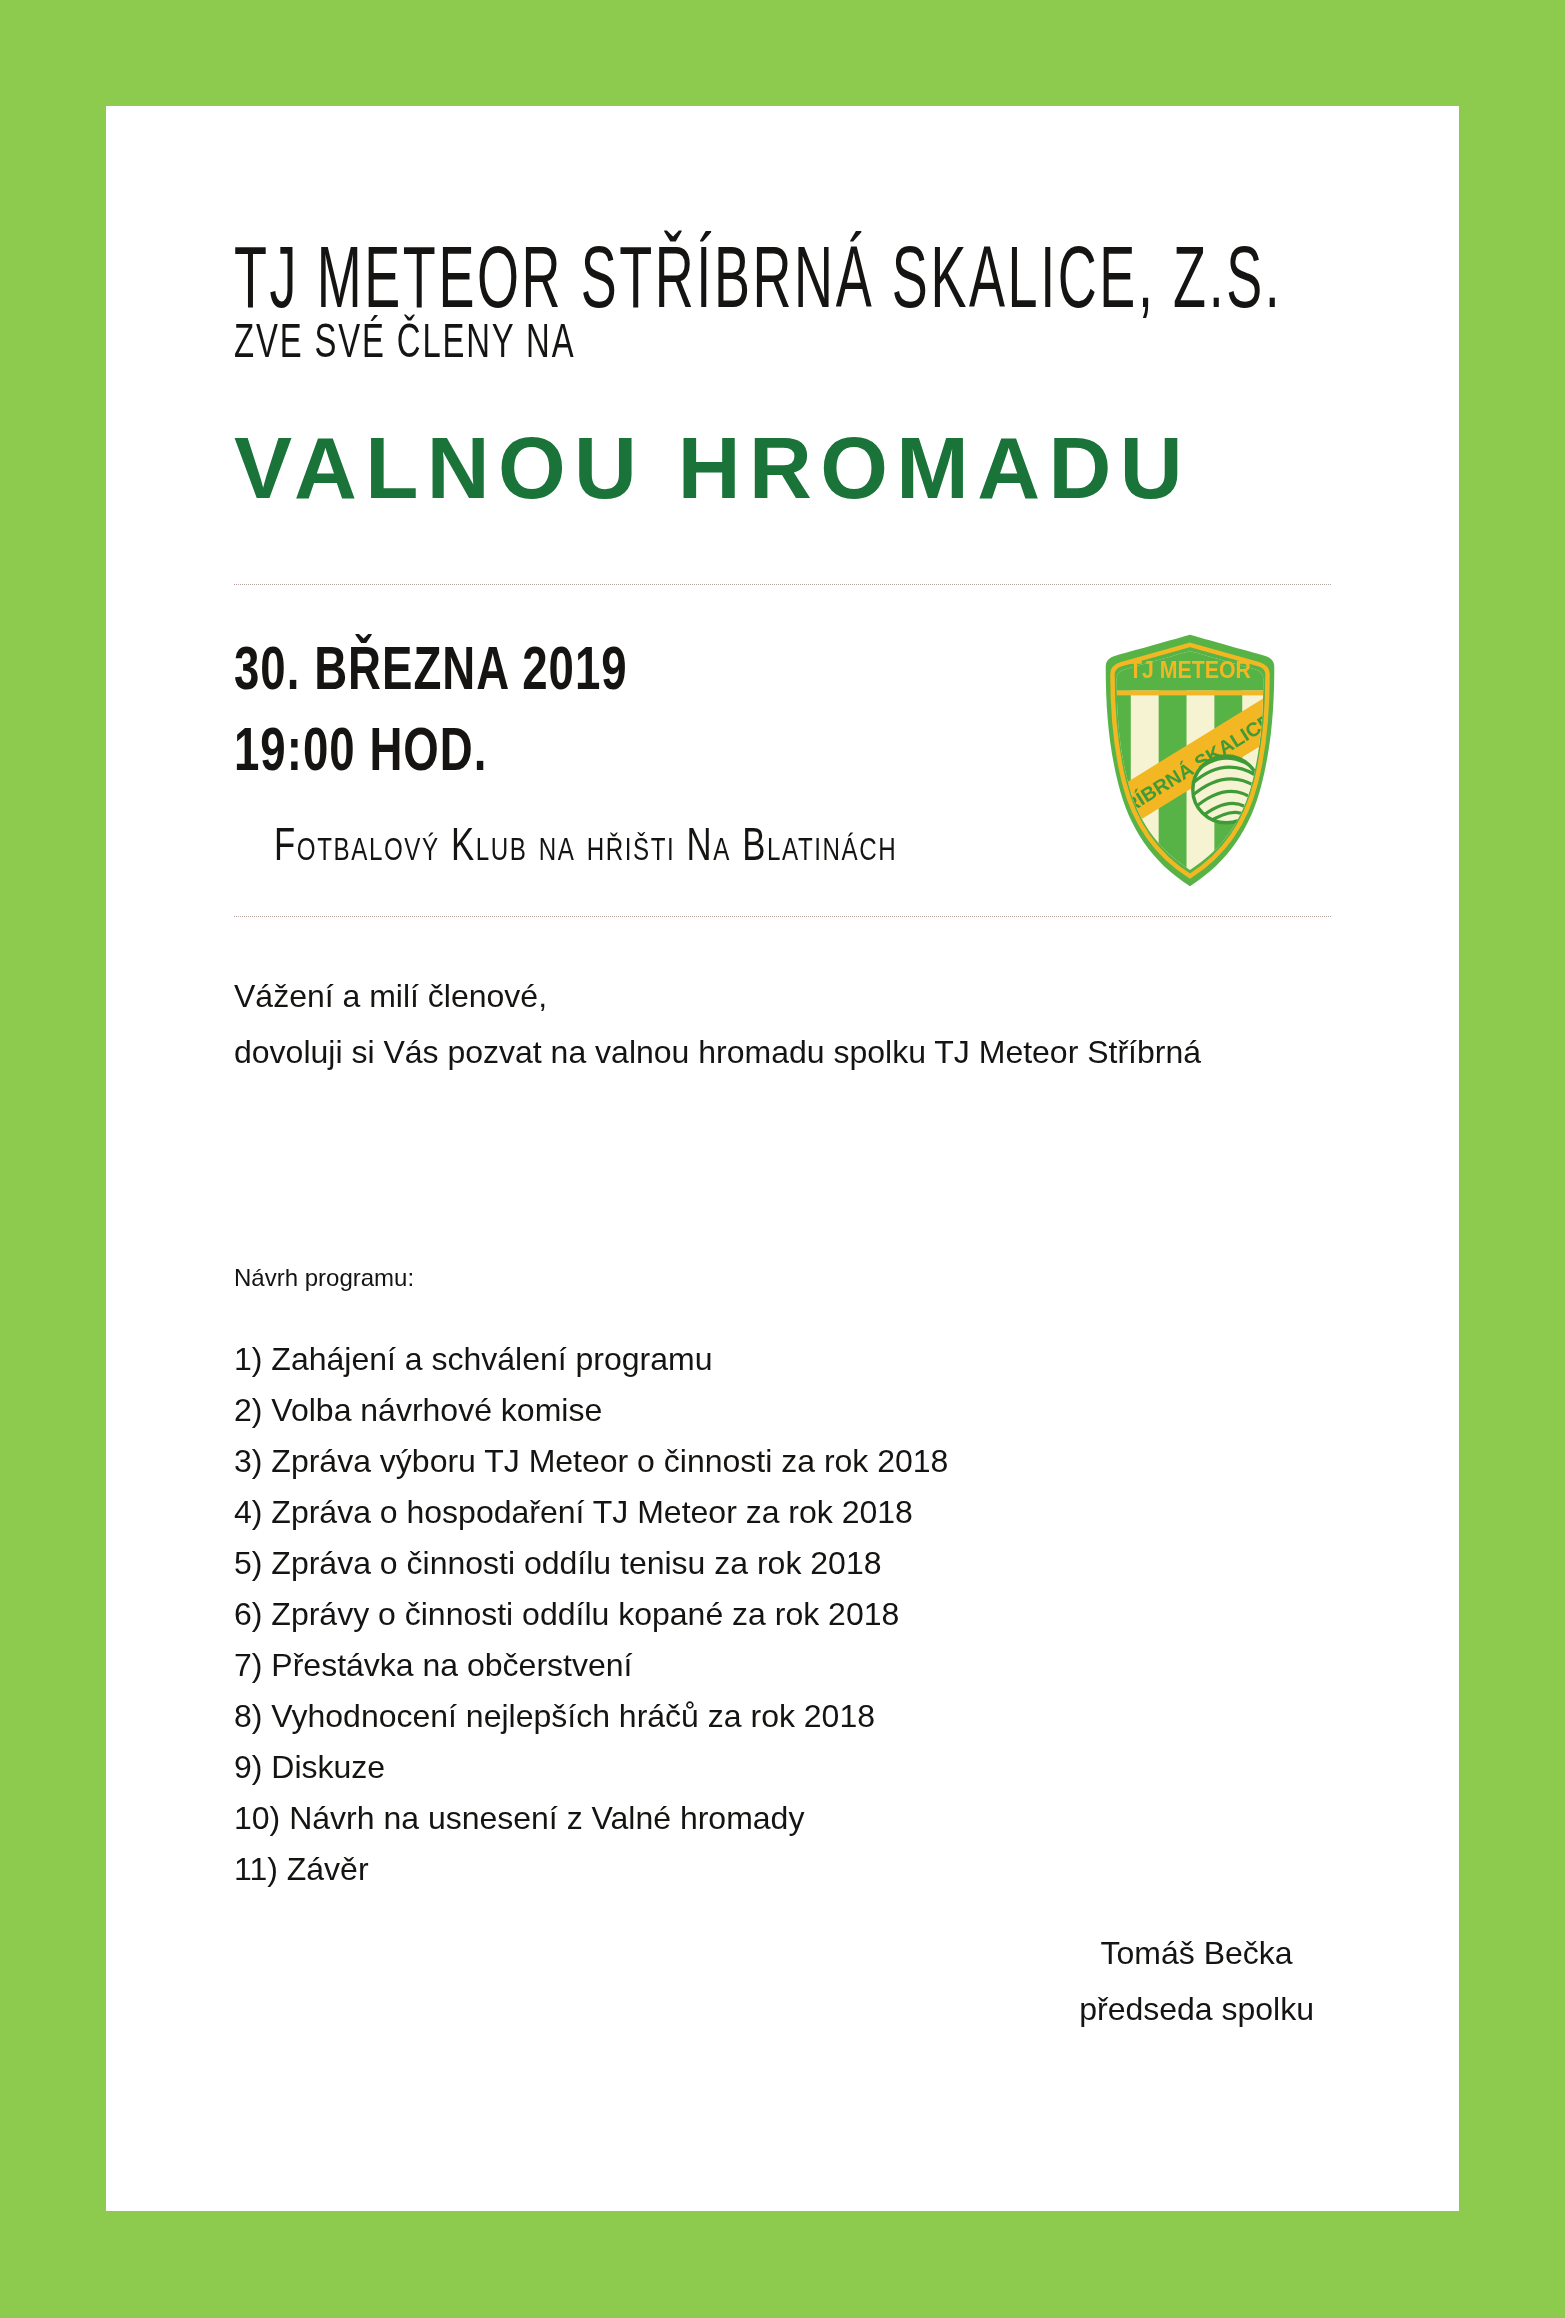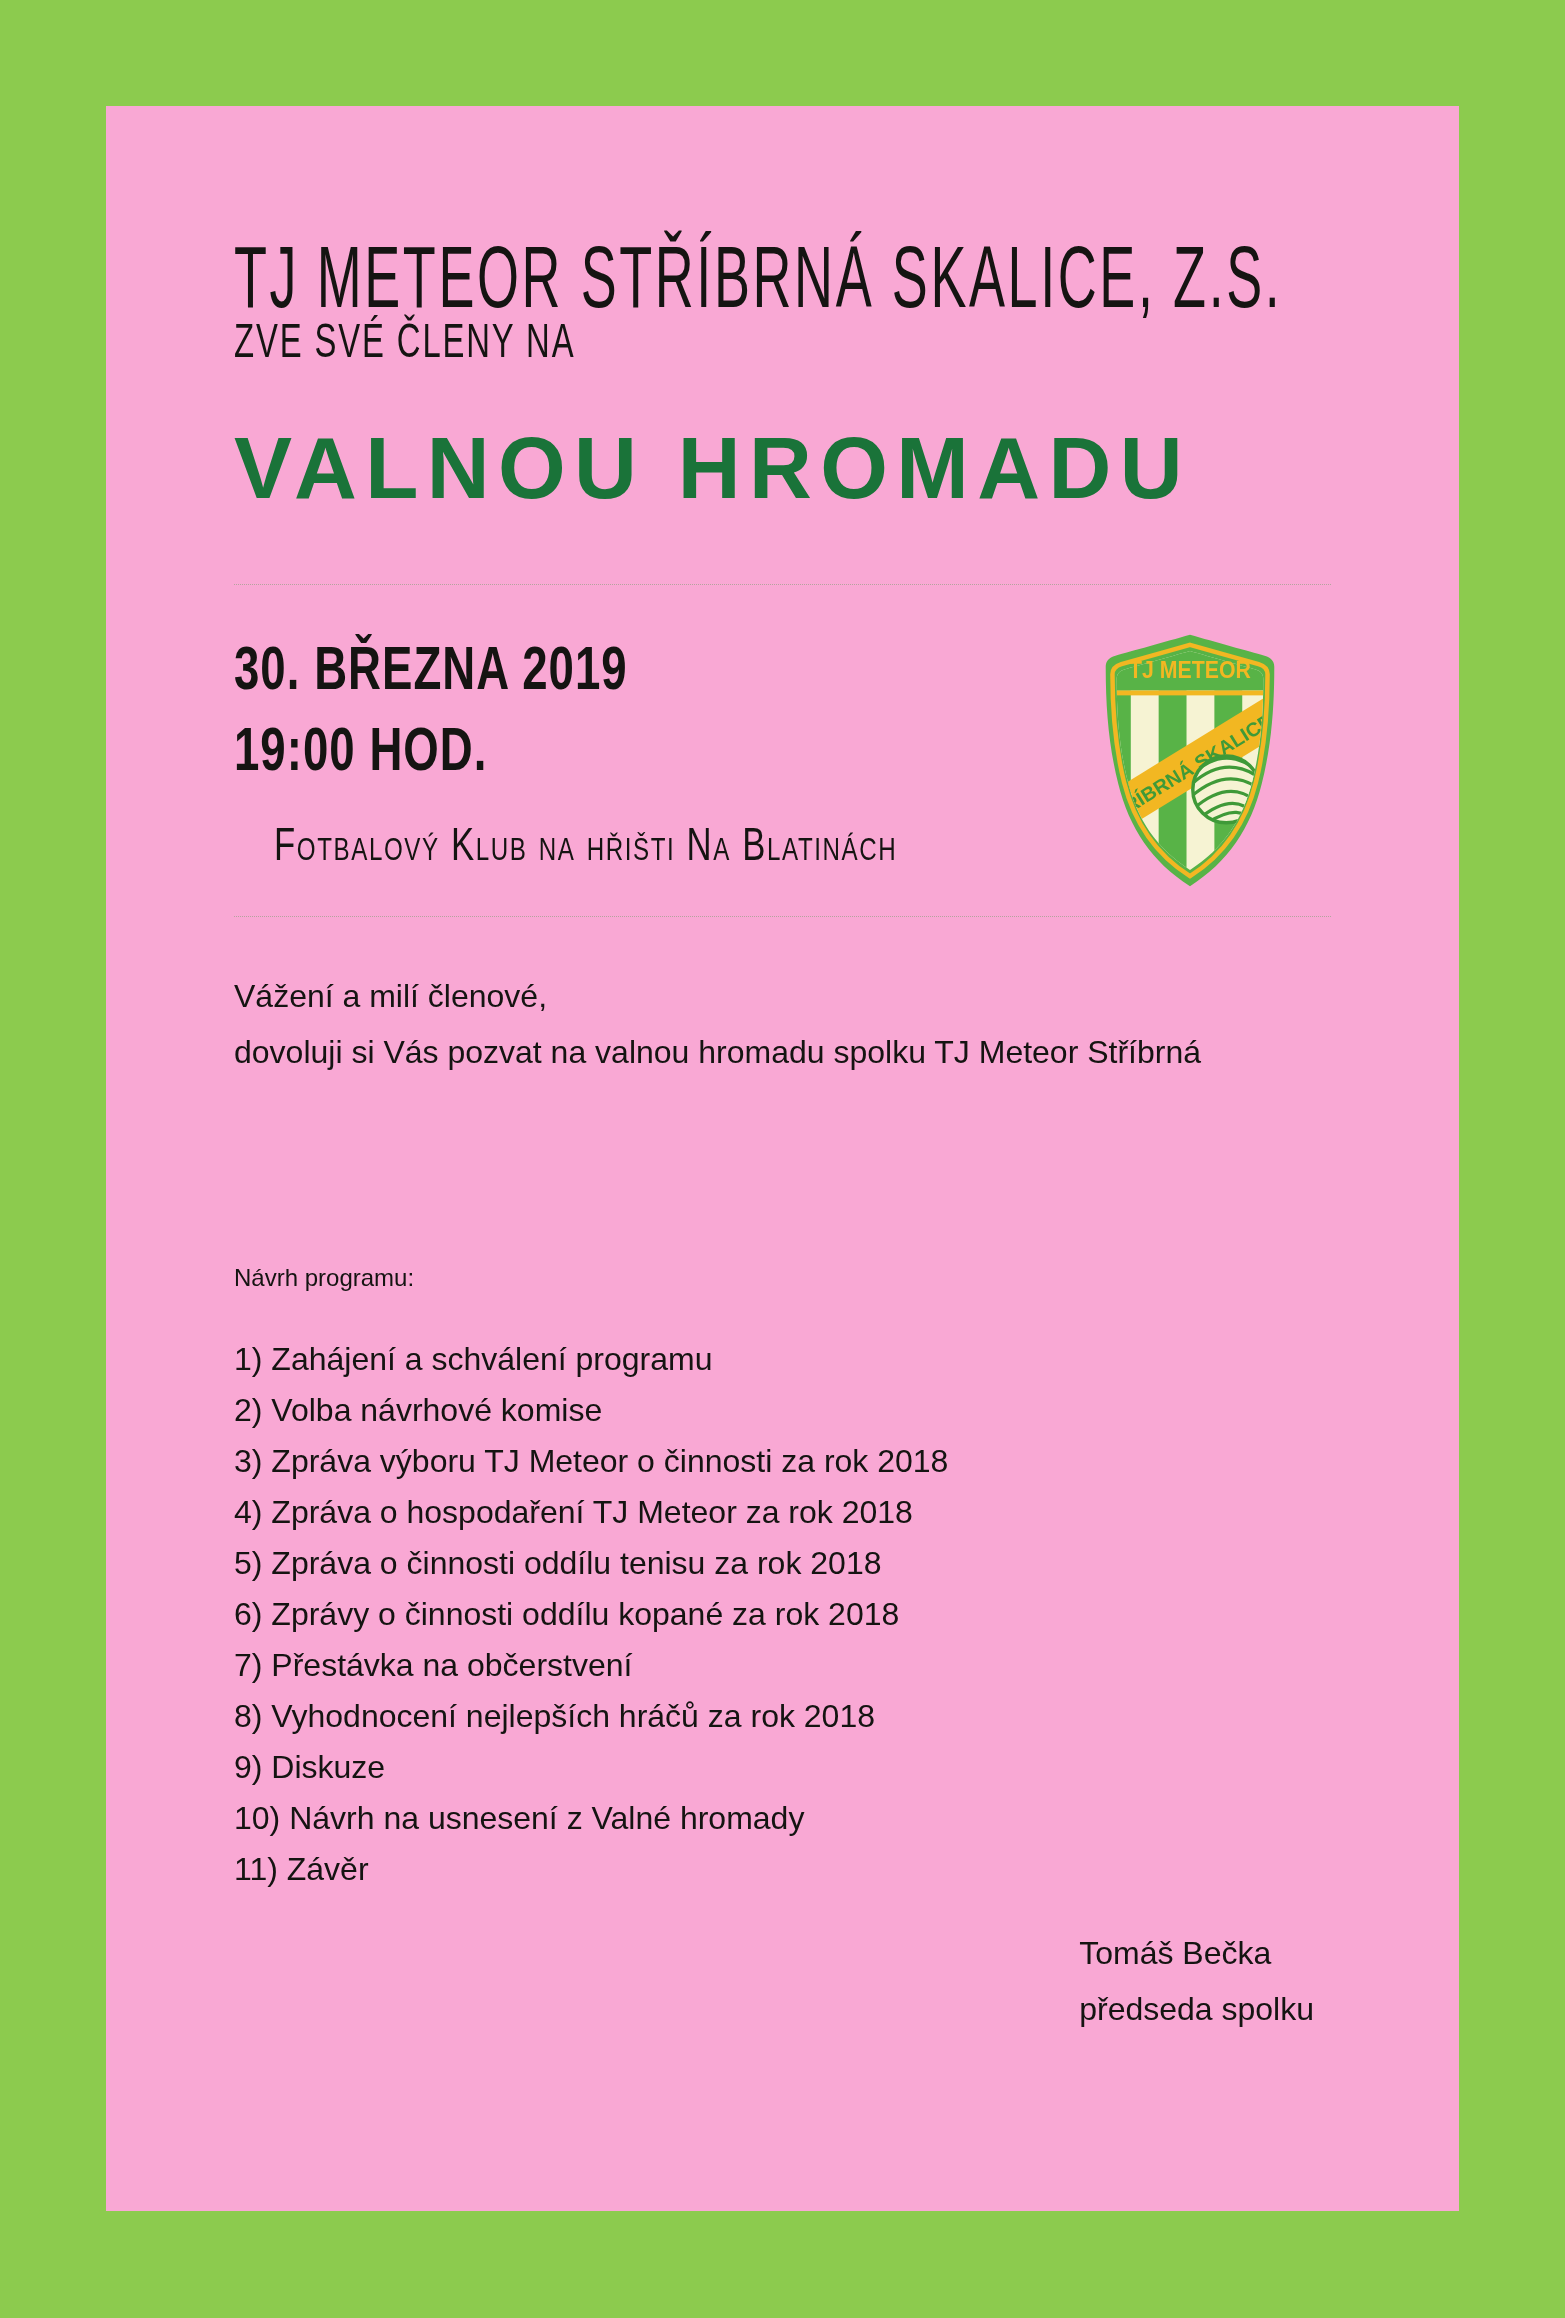--- a/index.html
+++ b/index.html
@@ -11,21 +11,21 @@
     height: 2319px;
     background: #8ccb4e;
     font-family: "Liberation Sans", "DejaVu Sans", sans-serif;
     color: #151412;
   }
 
   .paper {
     position: absolute;
     left: 106px; top: 106px;
     width: 1353px; height: 2105px;
-    background: #f9a8d4;
+    background: #ffffff;
   }
 
   .line { position: absolute; left: 128px; white-space: nowrap; line-height: 1.2; }
   .cond { display: inline-block; white-space: nowrap; transform-origin: left top; }
 
   .club-name-line { top: 119px; }
   .club-name-line .cond {
     font-size: 87px; letter-spacing: 4.2px;
     transform: scaleX(0.62);
   }
@@ -72,21 +72,21 @@
   .program-heading {
     position: absolute; left: 128px; top: 1153px;
     font-size: 24px; line-height: 38px; white-space: nowrap;
   }
 
   .program-list { position: absolute; left: 128px; top: 1228px; }
   .program-item { font-size: 32px; line-height: 51px; height: 51px; white-space: nowrap; }
 
   .signature {
     position: absolute; right: 145px; top: 1819px;
-    font-size: 32px; line-height: 56px; text-align: left; white-space: nowrap;
+    font-size: 32px; line-height: 56px; text-align: center; white-space: nowrap;
   }
 
   .logo-text-top {
     font-family: "Liberation Sans", "DejaVu Sans", sans-serif;
     font-weight: bold; font-size: 34px;
   }
   .logo-text-banner {
     font-family: "Liberation Sans", "DejaVu Sans", sans-serif;
     font-weight: bold; font-size: 28px;
   }

